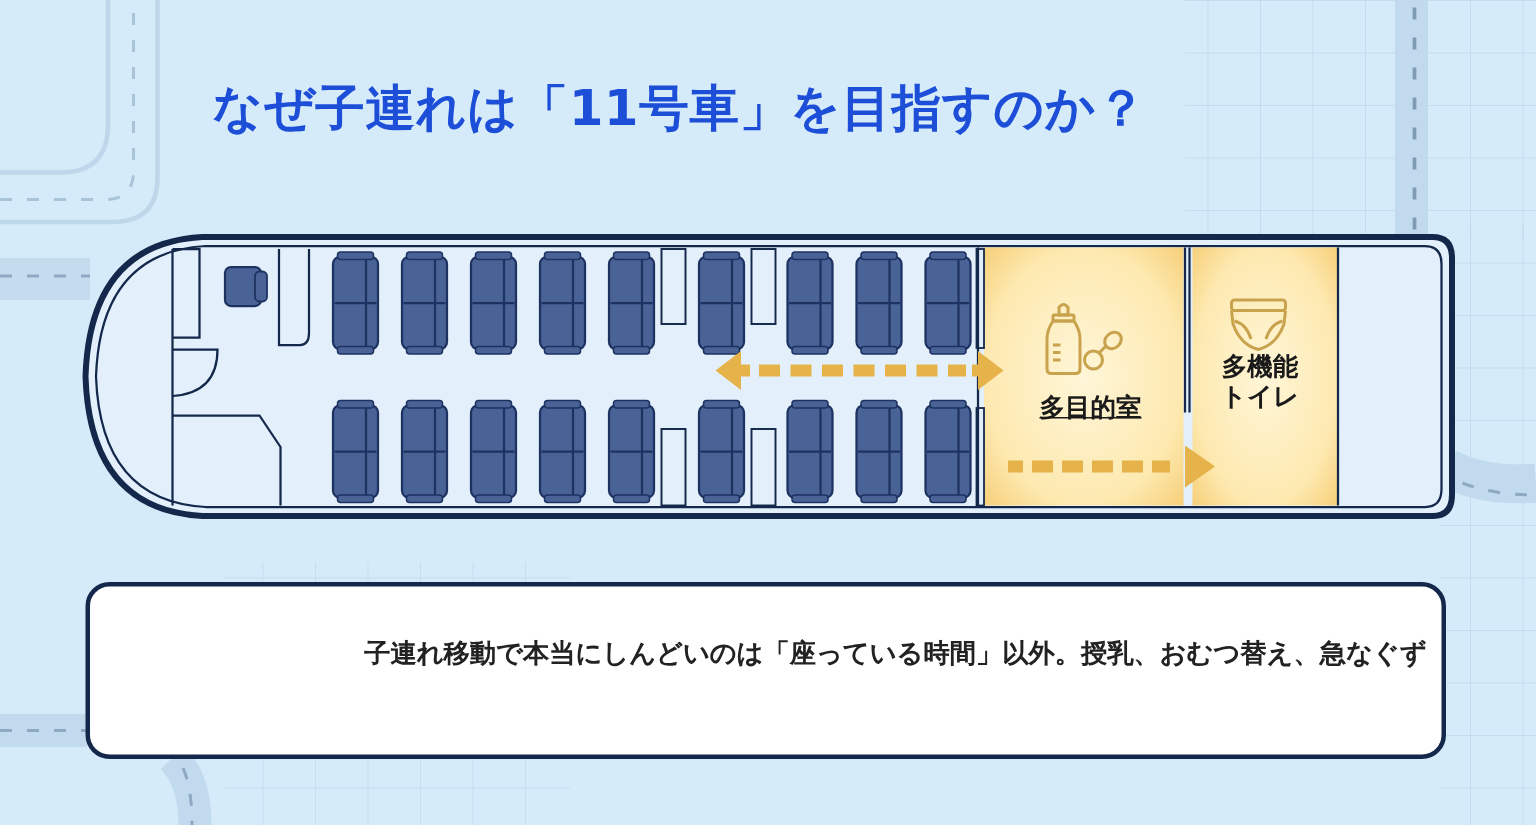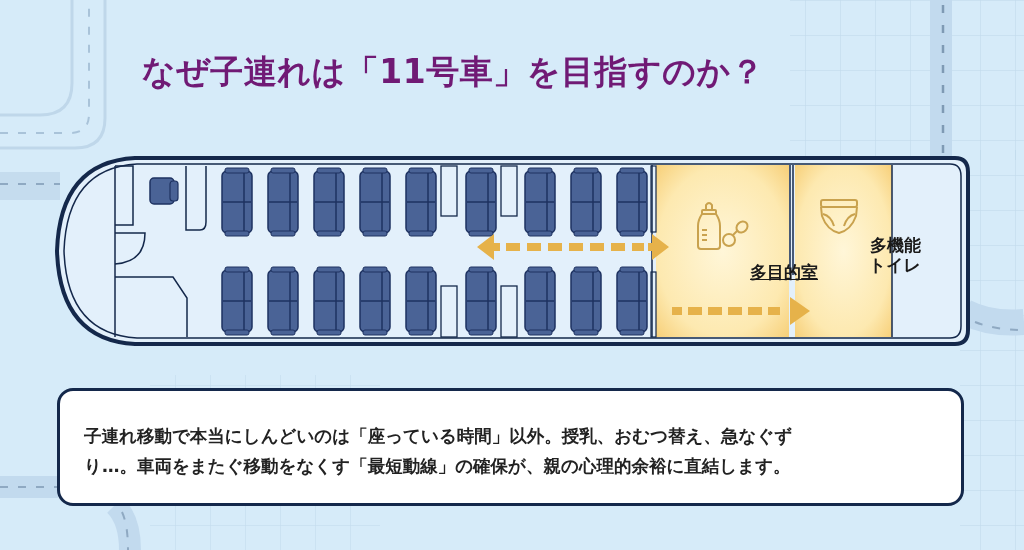--- a/index.html
+++ b/index.html
@@ -4,33 +4,33 @@
 <style>
   html, body { margin:0; padding:0; }
   body {
     width:1024px; height:550px; overflow:hidden; position:relative;
     background:#d6ebf9;
     font-family:"DejaVu Sans","Liberation Sans",sans-serif;
   }
   .bg-svg { position:absolute; left:0; top:0; width:1024px; height:550px; }
   .title {
     position:absolute; left:0; width:906px; top:50px; text-align:center;
-    font-size:33px; font-weight:bold; color:#701a75; letter-spacing:0.5px;
+    font-size:33px; font-weight:bold; color:#1d4ed8; letter-spacing:0.5px;
   }
   .train-svg { position:absolute; left:0; top:0; width:1024px; height:550px; }
   .room-label {
-    position:absolute; font-weight:bold; color:#1a1a1a; text-align:right; line-height:1.2;padding-left:36px;
+    position:absolute; font-weight:bold; color:#1a1a1a; text-align:center; line-height:1.2;
   }
   .label-multi { left:672px; top:262px; width:110px; font-size:17px;text-decoration:underline; }
   .label-toilet { left:795px; top:235px; width:90px; font-size:17px; }
   .info-box {
     position:absolute; left:57px; top:388px; width:907px; height:118px;
     box-sizing:border-box; background:#ffffff; border:3px solid #14284b; border-radius:16px;
-    padding:30px 24px 0 24px;
-    font-size:17.5px; font-weight:bold; color:#222; line-height:30px;
+    padding:30px 10px 0 24px;
+    font-size:17.5px; font-weight:bold; color:#222; line-height:30px;text-align:right;
   }
   .info-box span { display:block; white-space:nowrap; }
 </style>
 </head>
 <body>
 
 <svg class="bg-svg" viewBox="0 0 1024 550">
   <defs>
     <pattern id="grid" width="35" height="35" patternUnits="userSpaceOnUse">
       <path d="M35 0 L0 0 0 35" fill="none" stroke="#bcd5e8" stroke-width="1"></path>
@@ -178,14 +178,13 @@
 <div class="room-label label-multi">
   <span>多目的室</span>
 </div>
 <div class="room-label label-toilet">
   <div>多機能</div>
   <div>トイレ</div>
 </div>
 
 <div class="info-box">
   <span>子連れ移動で本当にしんどいのは「座っている時間」以外。授乳、おむつ替え、急なぐず</span>
-  <span>り…。車両をまたぐ移動をなくす「最短動線」の確保が、親の心理的余裕に直結します。</span>
 </div>
 
 </body></html>

